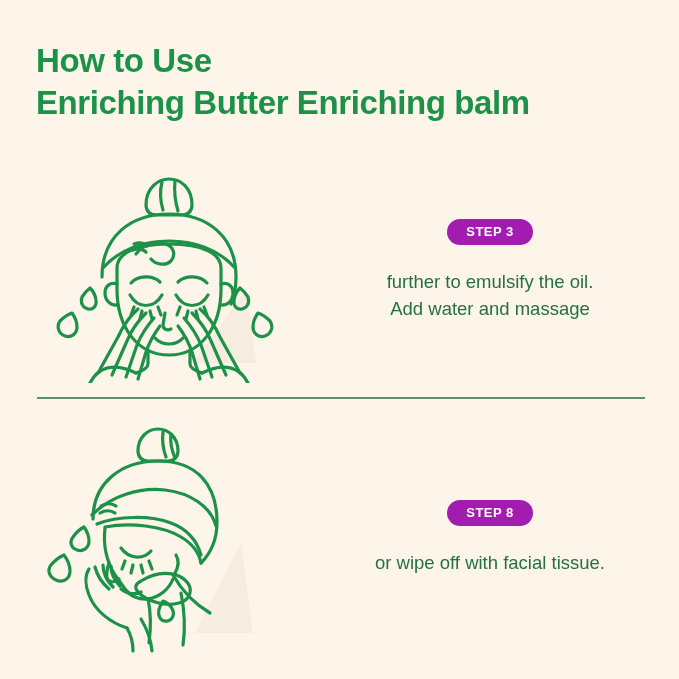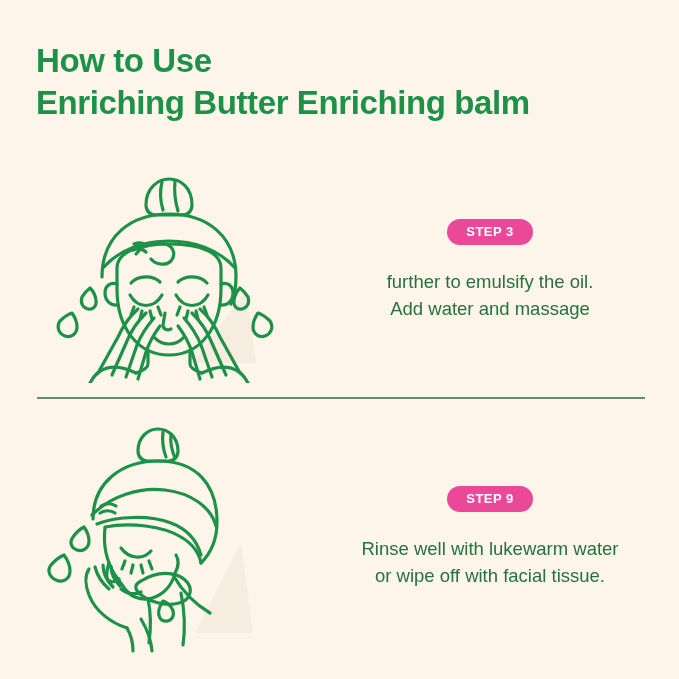--- a/index.html
+++ b/index.html
@@ -59,21 +59,21 @@
     width: 330px;
     display: flex;
     flex-direction: column;
     align-items: center;
     justify-content: center;
     padding-right: 10px;
     box-sizing: border-box;
   }
 
   .step-badge {
-    background: #ec4899;
+    background: #a21caf;
     color: #ffffff;
     font-weight: bold;
     font-size: 13px;
     letter-spacing: 0.5px;
     padding: 6px 19px 7px 19px;
     border-radius: 999px;
     line-height: 1;
     display: inline-block;
     margin-bottom: 23px;
   }
@@ -251,19 +251,18 @@
 
           <path d="M28 114 C33 107 39 104 39 104 C39 104 44 111 44 118
                    C44 125 38 129 32 127 C26 125 24 119 28 114 Z"></path>
           <path d="M6 142 C12 135 19 132 19 132 C19 132 25 140 25 148
                    C25 156 18 160 11 157 C4 154 2 147 6 142 Z"></path>
         </g>
       </svg>
     </div>
 
     <div class="text-col">
-      <div class="step-badge">STEP 9</div>
-      <div class="step-text">Rinse well with lukewarm water</div>
+      <div class="step-badge">STEP 8</div>
       <div class="step-text">or wipe off with facial tissue.</div>
     </div>
   </div>
 
 </div>
 
 </body></html>

